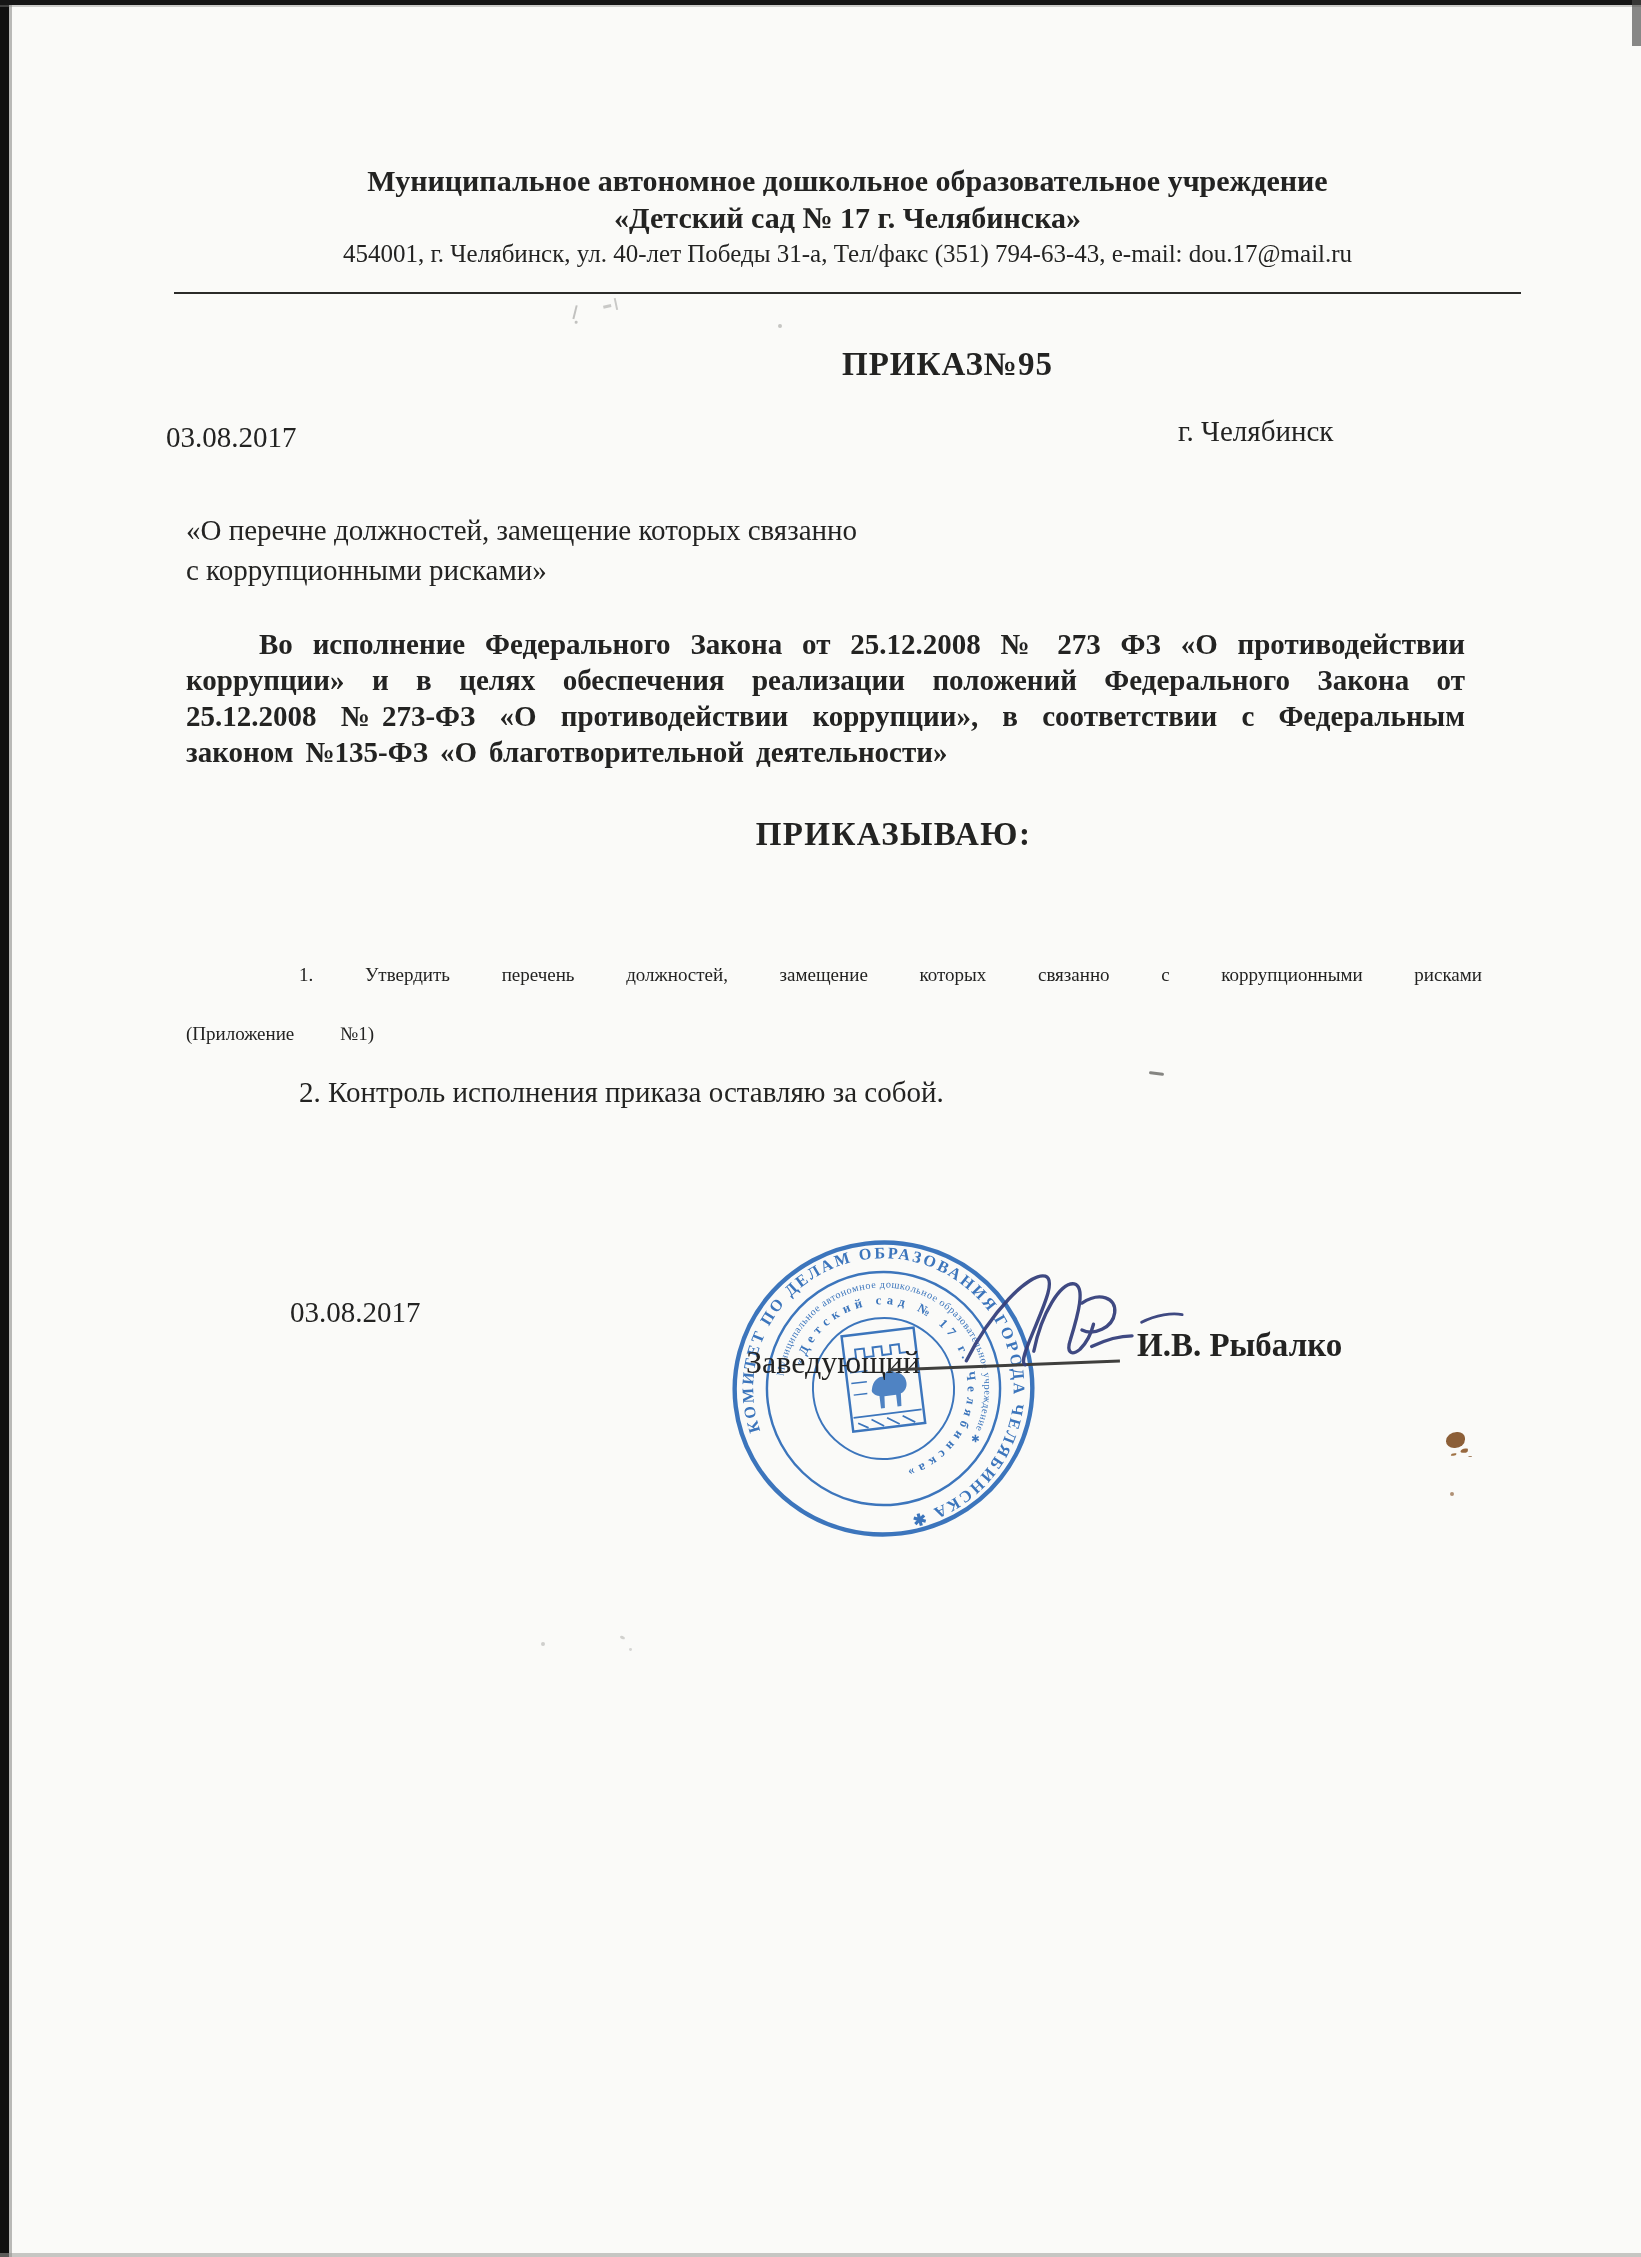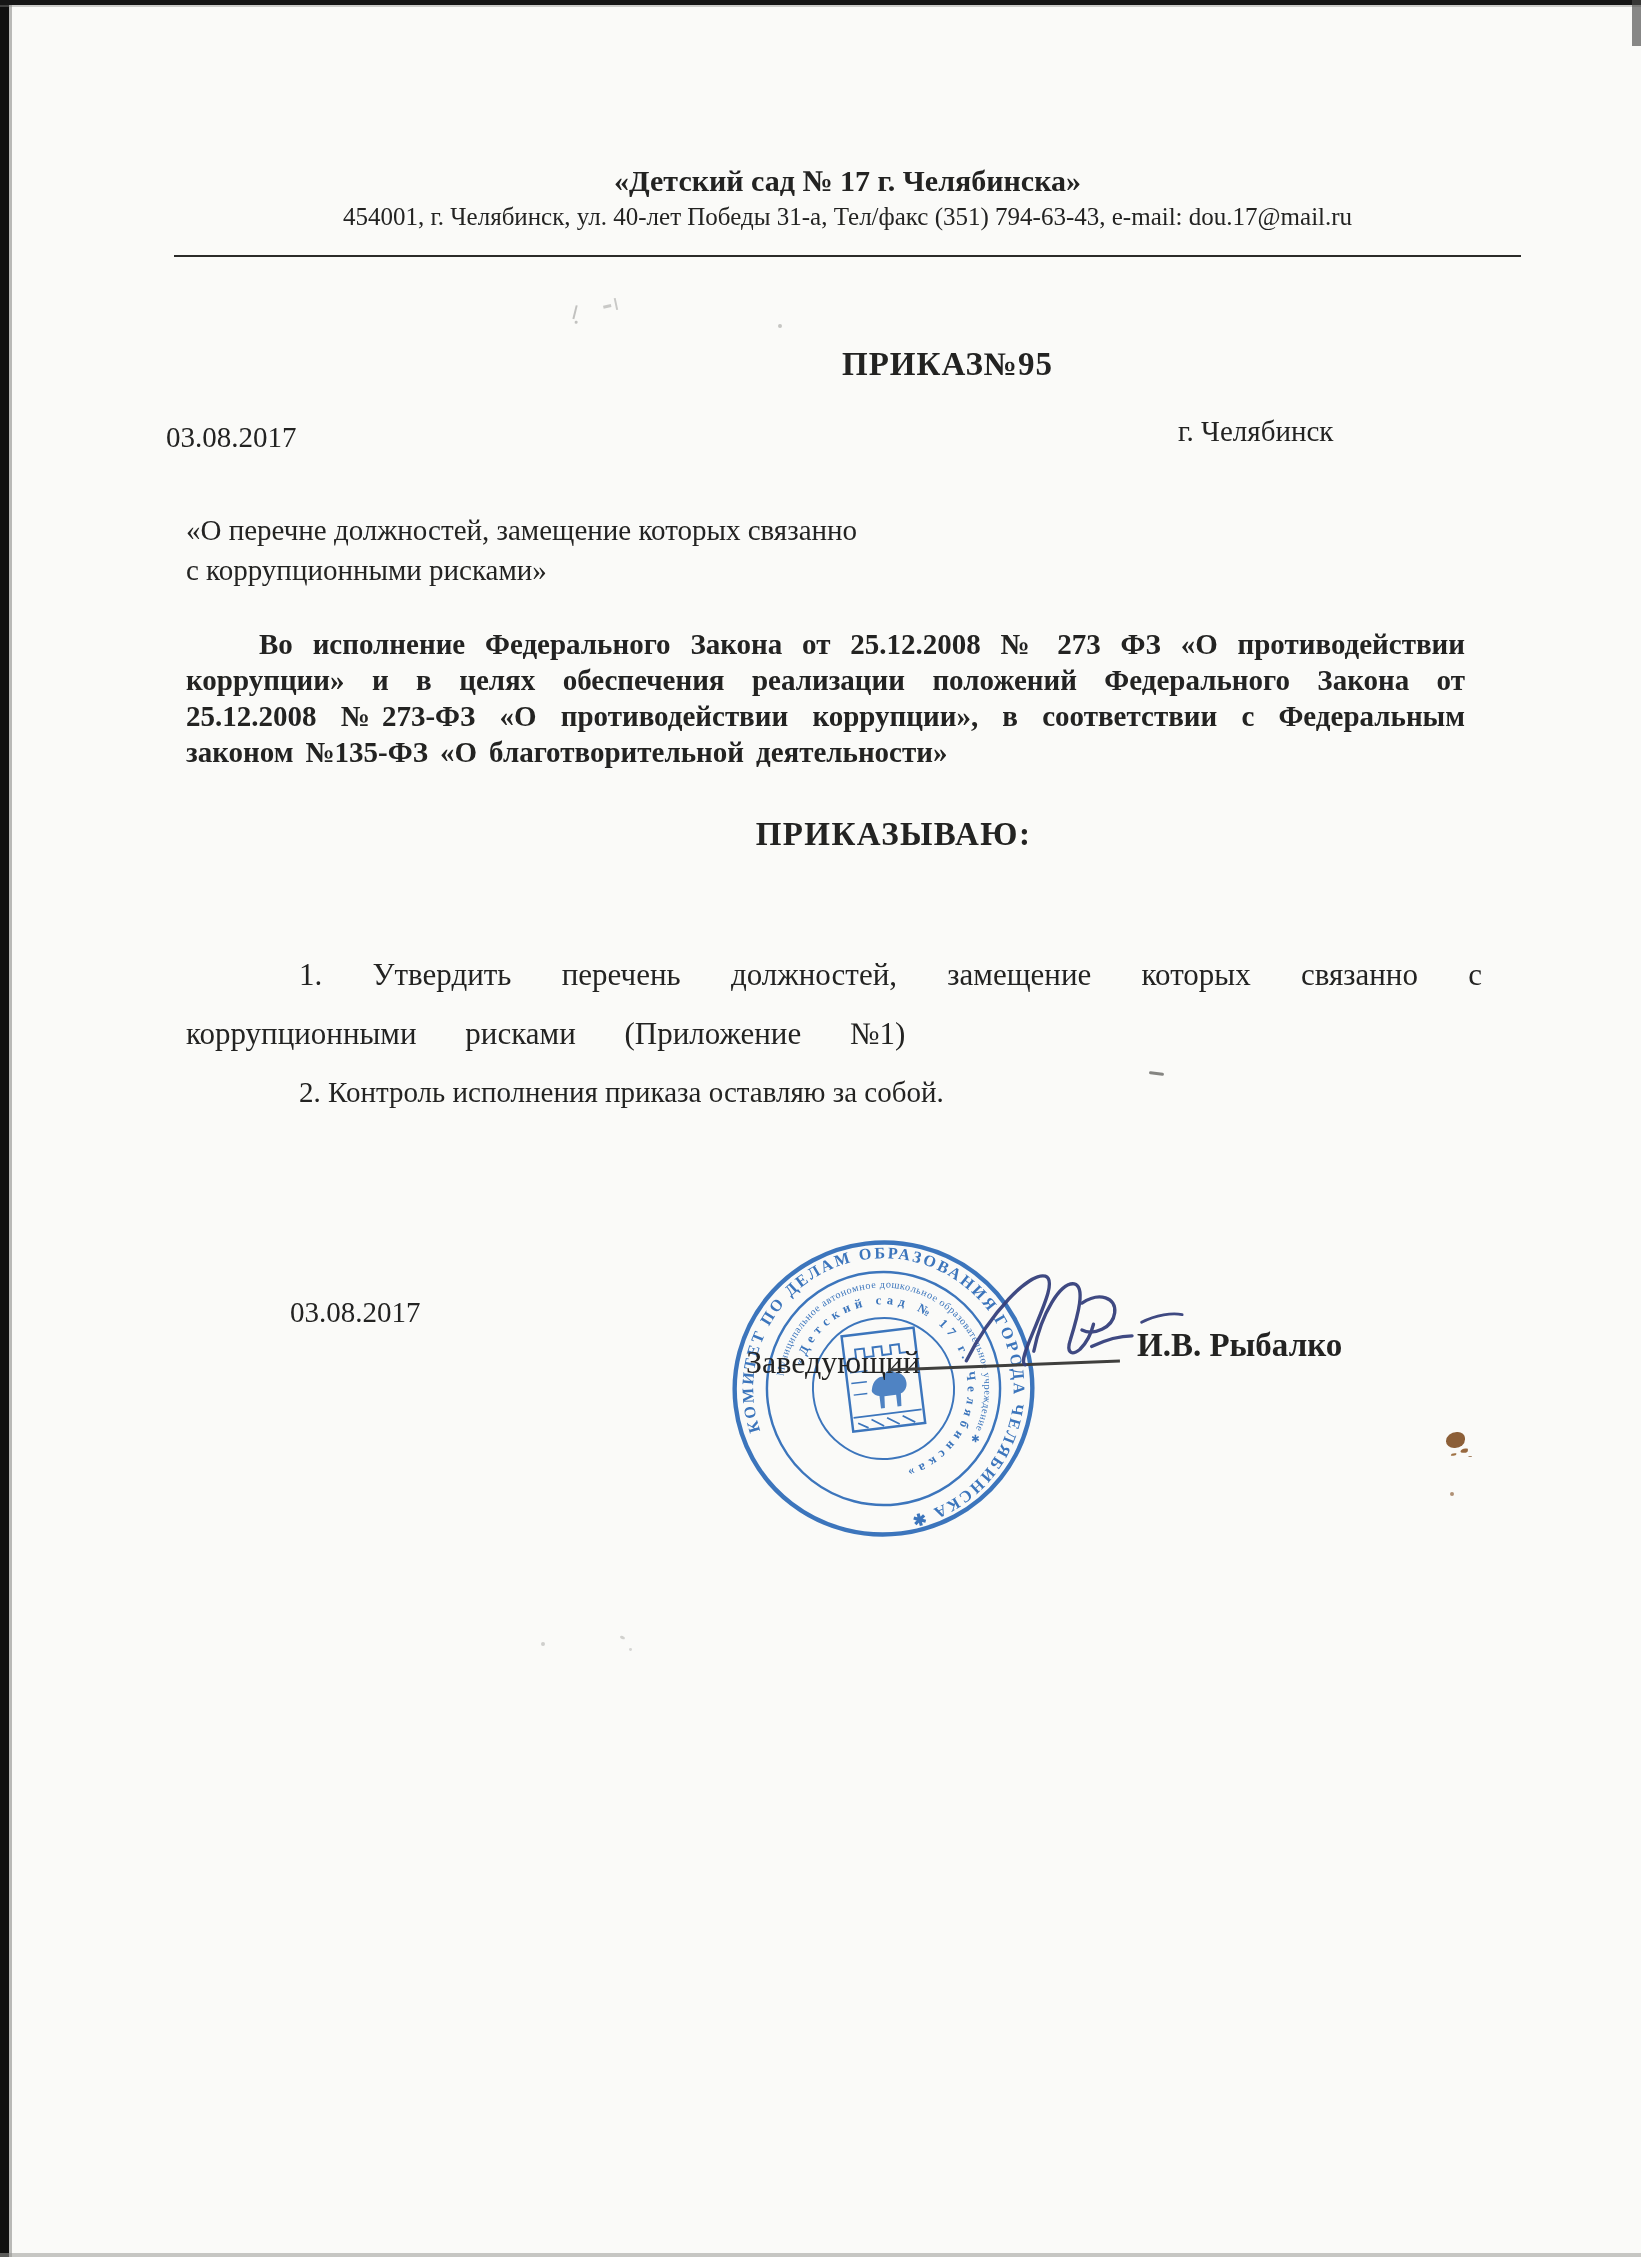--- a/index.html
+++ b/index.html
@@ -32,21 +32,21 @@
   .subject{position:absolute;left:186px;top:510px;font-size:29px;line-height:40px;}
   .preamble{
     position:absolute;left:186px;top:626px;width:1279px;font-size:29px;line-height:36px;
     text-align:justify;text-indent:73px;word-spacing:4.8px;font-weight:bold;
   }
   .directive{
     position:absolute;left:0;top:816px;width:1641px;text-align:center;padding-left:73px;
     font-weight:bold;font-size:33px;letter-spacing:1.4px;
   }
   .item1{
-    position:absolute;left:186px;top:945px;width:1296px;font-size:31px;line-height:59px;
+    position:absolute;left:186px;top:945px;width:1296px;font-size:19px;line-height:59px;
     text-align:justify;text-indent:113px;word-spacing:41px;
   }
   .item2{
     position:absolute;left:186px;top:1063px;width:1296px;font-size:29px;line-height:59px;
     text-indent:113px;
   }
   .sign-date{position:absolute;left:290px;top:1296px;font-size:29px;}
   .sign-position{position:absolute;left:746px;top:1344px;font-size:32px;z-index:4;}
   .sign-name{position:absolute;left:1137px;top:1327px;font-size:33px;z-index:4;font-weight:bold;}
   .sign-line{
@@ -79,20 +79,21 @@
 <div class="page">
 
   <div class="edge-left"></div>
   <div class="edge-left-soft"></div>
   <div class="edge-top"></div>
   <div class="edge-top-soft"></div>
   <div class="edge-bottom"></div>
   <div class="edge-tr"></div>
 
   <div class="header">
+    <div class="l1">Муниципальное автономное дошкольное образовательное учреждение</div>
     <div class="l2">«Детский сад № 17 г. Челябинска»</div>
     <div class="l3">454001, г. Челябинск, ул. 40-лет Победы 31-а, Тел/факс (351) 794-63-43, e-mail: dou.17@mail.ru</div>
   </div>
 
   <div class="smudge-a"></div>
   <div class="smudge-b"></div>
   <div class="dot-1"></div>
 
   <div class="order-title">ПРИКАЗ№95</div>
   <div class="date-row-date">03.08.2017</div>

